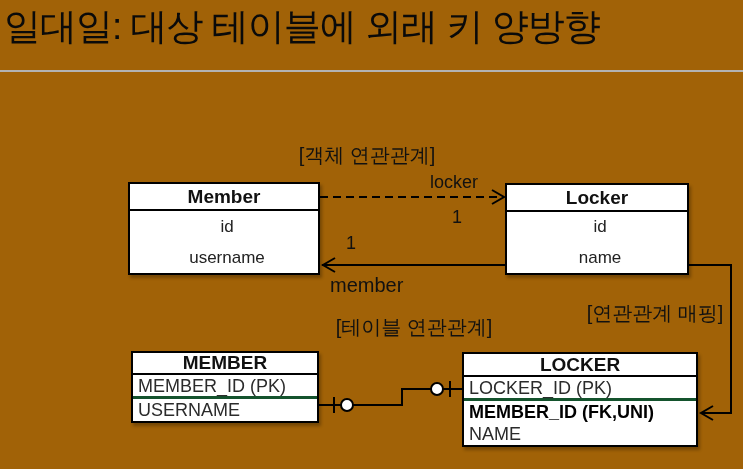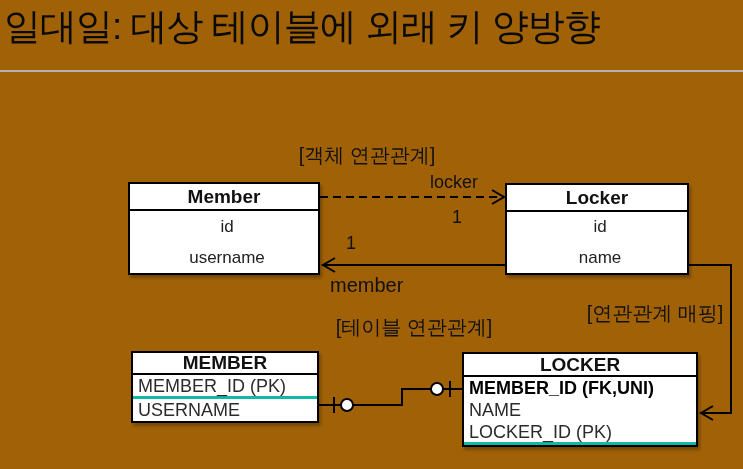--- a/index.html
+++ b/index.html
@@ -32,21 +32,21 @@
   .ebox .rows{
     flex:1;display:flex;flex-direction:column;justify-content:space-around;
     padding-left:6px;font-size:17px;color:#222;align-items:center;
   }
   .ebox .rows .fld{line-height:20px;}
   .bold{font-weight:bold;color:#000;}
   .tbox .hd{height:20px;line-height:20px;}
   .tbox .trow{
     padding-left:5px;font-size:18px;color:#2b2b2b;flex:0 0 auto;box-sizing:border-box;
   }
-  .tbox .pk-sep{border-bottom:3px solid #14b8a6;}
+  .tbox .pk-sep{border-bottom:3px solid #14532d;}
   #member-table .trow{height:24px;line-height:22px;}
   #member-table .trow:last-child{height:auto;flex:1;}
   #locker-table .hd{height:21px;line-height:21px;}
   #locker-table .trow-pk{height:24px;line-height:22px;}
   #locker-table .trow-cell{flex:1;display:flex;flex-direction:column;justify-content:space-around;}
   #locker-table .trow-cell div{line-height:21px;}
 </style>
 </head>
 <body>
 
@@ -107,20 +107,20 @@
   </div>
 
   <div class="box tbox" id="member-table" style="left:131px;top:351px;width:188px;height:72px;">
     <div class="hd">MEMBER</div>
     <div class="trow pk-sep">MEMBER_ID (PK)</div>
     <div class="trow">USERNAME</div>
   </div>
 
   <div class="box tbox" id="locker-table" style="left:462px;top:352px;width:236px;height:95px;">
     <div class="hd">LOCKER</div>
+    <div class="trow trow-pk pk-sep">LOCKER_ID (PK)</div>
     <div class="trow trow-cell">
       <div class="bold">MEMBER_ID (FK,UNI)</div>
       <div>NAME</div>
     </div>
-    <div class="trow trow-pk pk-sep">LOCKER_ID (PK)</div>
   </div>
 
 </div>
 
 </body></html>

